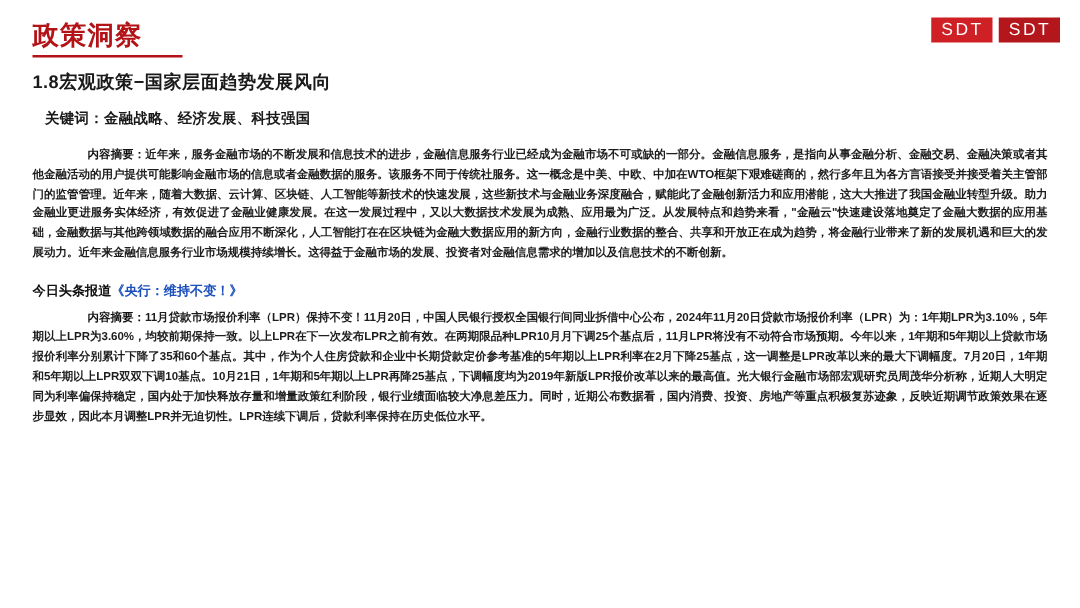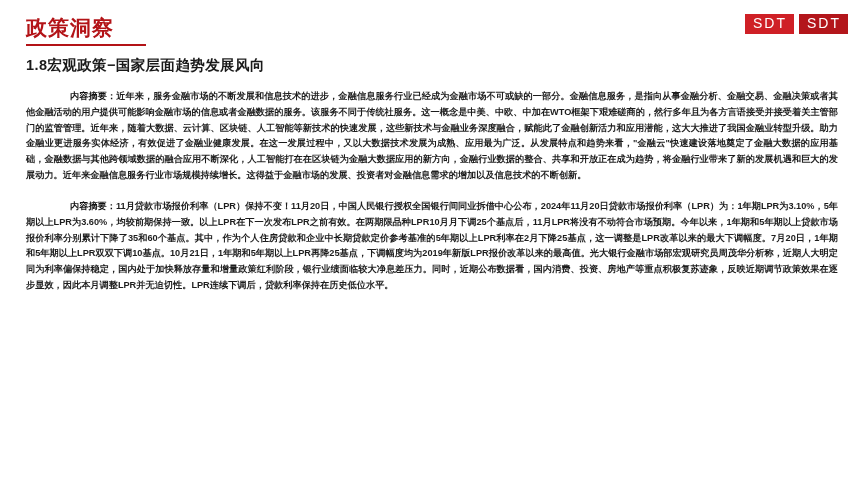--- a/index.html
+++ b/index.html
@@ -124,31 +124,37 @@
     <div class="header-title">政策洞察</div>
     <div class="header-underline"></div>
     <div class="logo-group">
       <div class="logo-box">SDT</div>
       <div class="logo-box alt">SDT</div>
     </div>
   </div>
 
   <div class="section-title">1.8宏观政策−国家层面趋势发展风向</div>
 
+  <div class="keywords">
+    <span>关键词：</span><span>金融战略、经济发展、科技强国</span>
+  </div>
 
   <div class="content">
 
     <div class="article">
       <div class="article-body">
         <span class="lead">内容摘要：</span><span>近年来，服务金融市场的不断发展和信息技术的进步，金融信息服务行业已经成为金融市场不可或缺的一部分。金融信息服务，是指向从事金融分析、金融交易、金融决策或者其他金融活动的用户提供可能影响金融市场的信息或者金融数据的服务。该服务不同于传统社服务。这一概念是中美、中欧、中加在WTO框架下艰难磋商的，然行多年且为各方言语接受并接受着关主管部门的监管管理。近年来，随着大数据、云计算、区块链、人工智能等新技术的快速发展，这些新技术与金融业务深度融合，赋能此了金融创新活力和应用潜能，这大大推进了我国金融业转型升级。助力金融业更进服务实体经济，有效促进了金融业健康发展。在这一发展过程中，又以大数据技术发展为成熟、应用最为广泛。从发展特点和趋势来看，"金融云"快速建设落地奠定了金融大数据的应用基础，金融数据与其他跨领域数据的融合应用不断深化，人工智能打在在区块链为金融大数据应用的新方向，金融行业数据的整合、共享和开放正在成为趋势，将金融行业带来了新的发展机遇和巨大的发展动力。近年来金融信息服务行业市场规模持续增长。这得益于金融市场的发展、投资者对金融信息需求的增加以及信息技术的不断创新。</span>
       </div>
     </div>
 
     <div class="divider-space"></div>
 
     <div class="article">
+      <div class="article-head">
+        <span class="src">今日头条报道</span><span class="ttl">《央行：维持不变！》</span>
+      </div>
       <div class="article-body">
         <span class="lead">内容摘要：</span><span>11月贷款市场报价利率（LPR）保持不变！11月20日，中国人民银行授权全国银行间同业拆借中心公布，2024年11月20日贷款市场报价利率（LPR）为：1年期LPR为3.10%，5年期以上LPR为3.60%，均较前期保持一致。以上LPR在下一次发布LPR之前有效。在两期限品种LPR10月月下调25个基点后，11月LPR将没有不动符合市场预期。今年以来，1年期和5年期以上贷款市场报价利率分别累计下降了35和60个基点。其中，作为个人住房贷款和企业中长期贷款定价参考基准的5年期以上LPR利率在2月下降25基点，这一调整是LPR改革以来的最大下调幅度。7月20日，1年期和5年期以上LPR双双下调10基点。10月21日，1年期和5年期以上LPR再降25基点，下调幅度均为2019年新版LPR报价改革以来的最高值。光大银行金融市场部宏观研究员周茂华分析称，近期人大明定同为利率偏保持稳定，国内处于加快释放存量和增量政策红利阶段，银行业绩面临较大净息差压力。同时，近期公布数据看，国内消费、投资、房地产等重点积极复苏迹象，反映近期调节政策效果在逐步显效，因此本月调整LPR并无迫切性。LPR连续下调后，贷款利率保持在历史低位水平。</span>
       </div>
     </div>
 
   </div>
 </div>
 
 </body></html>

